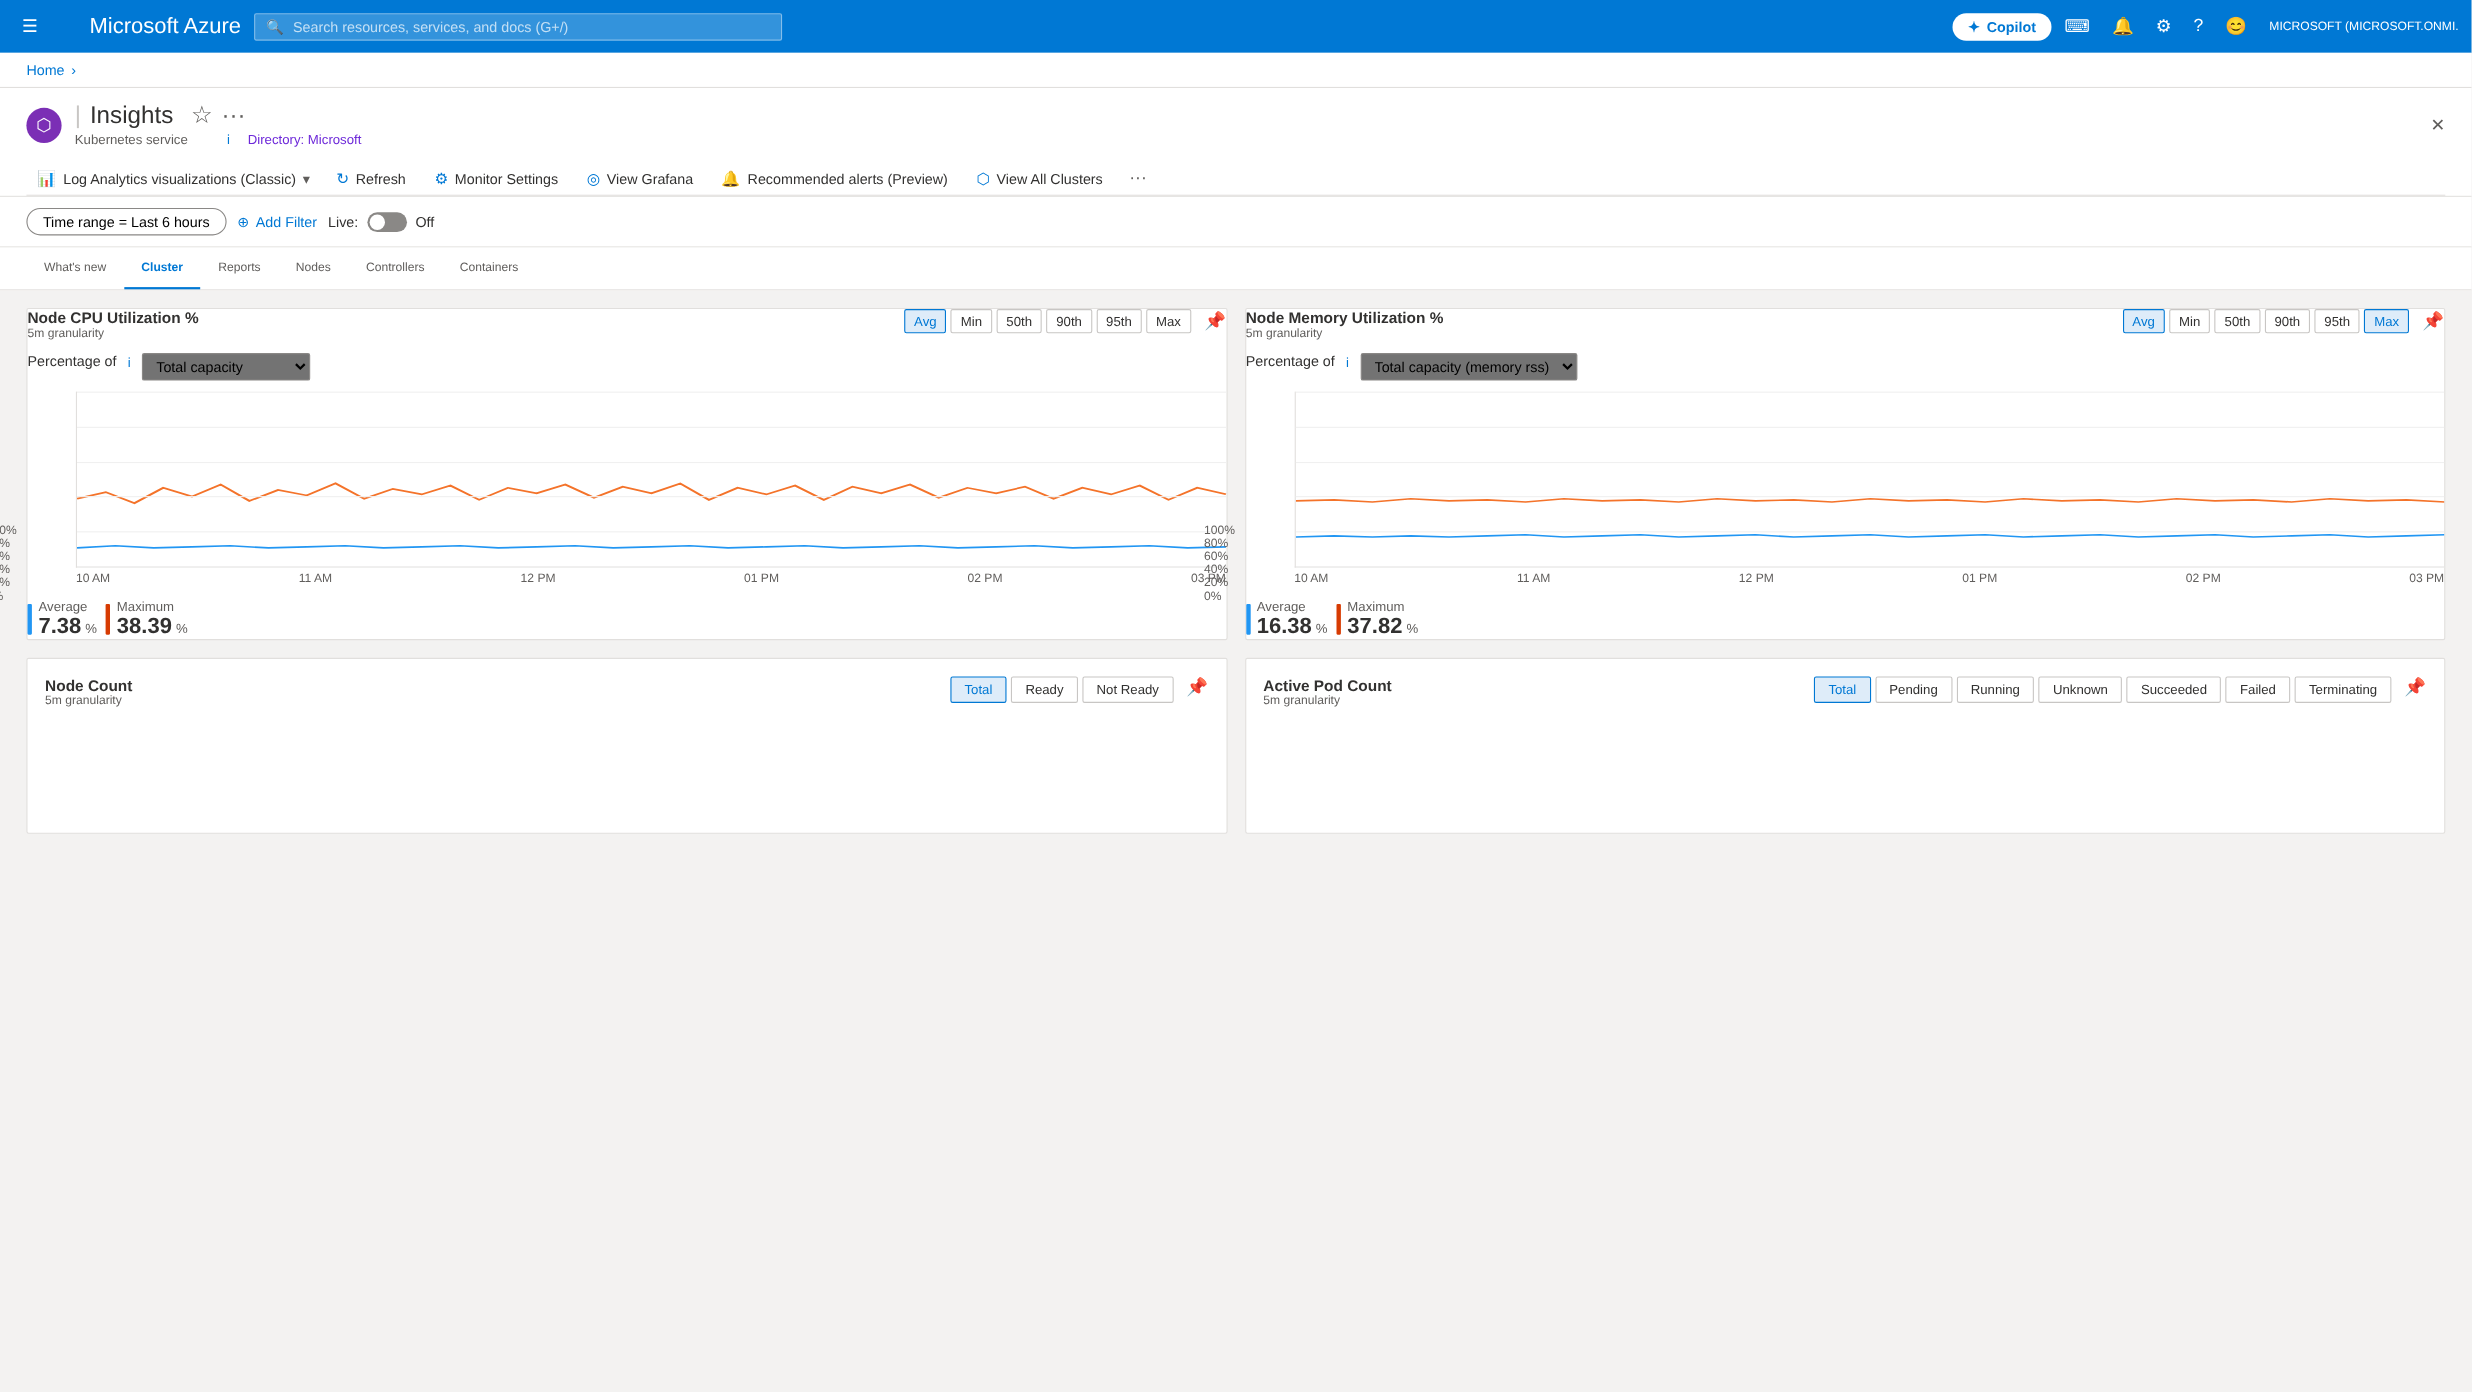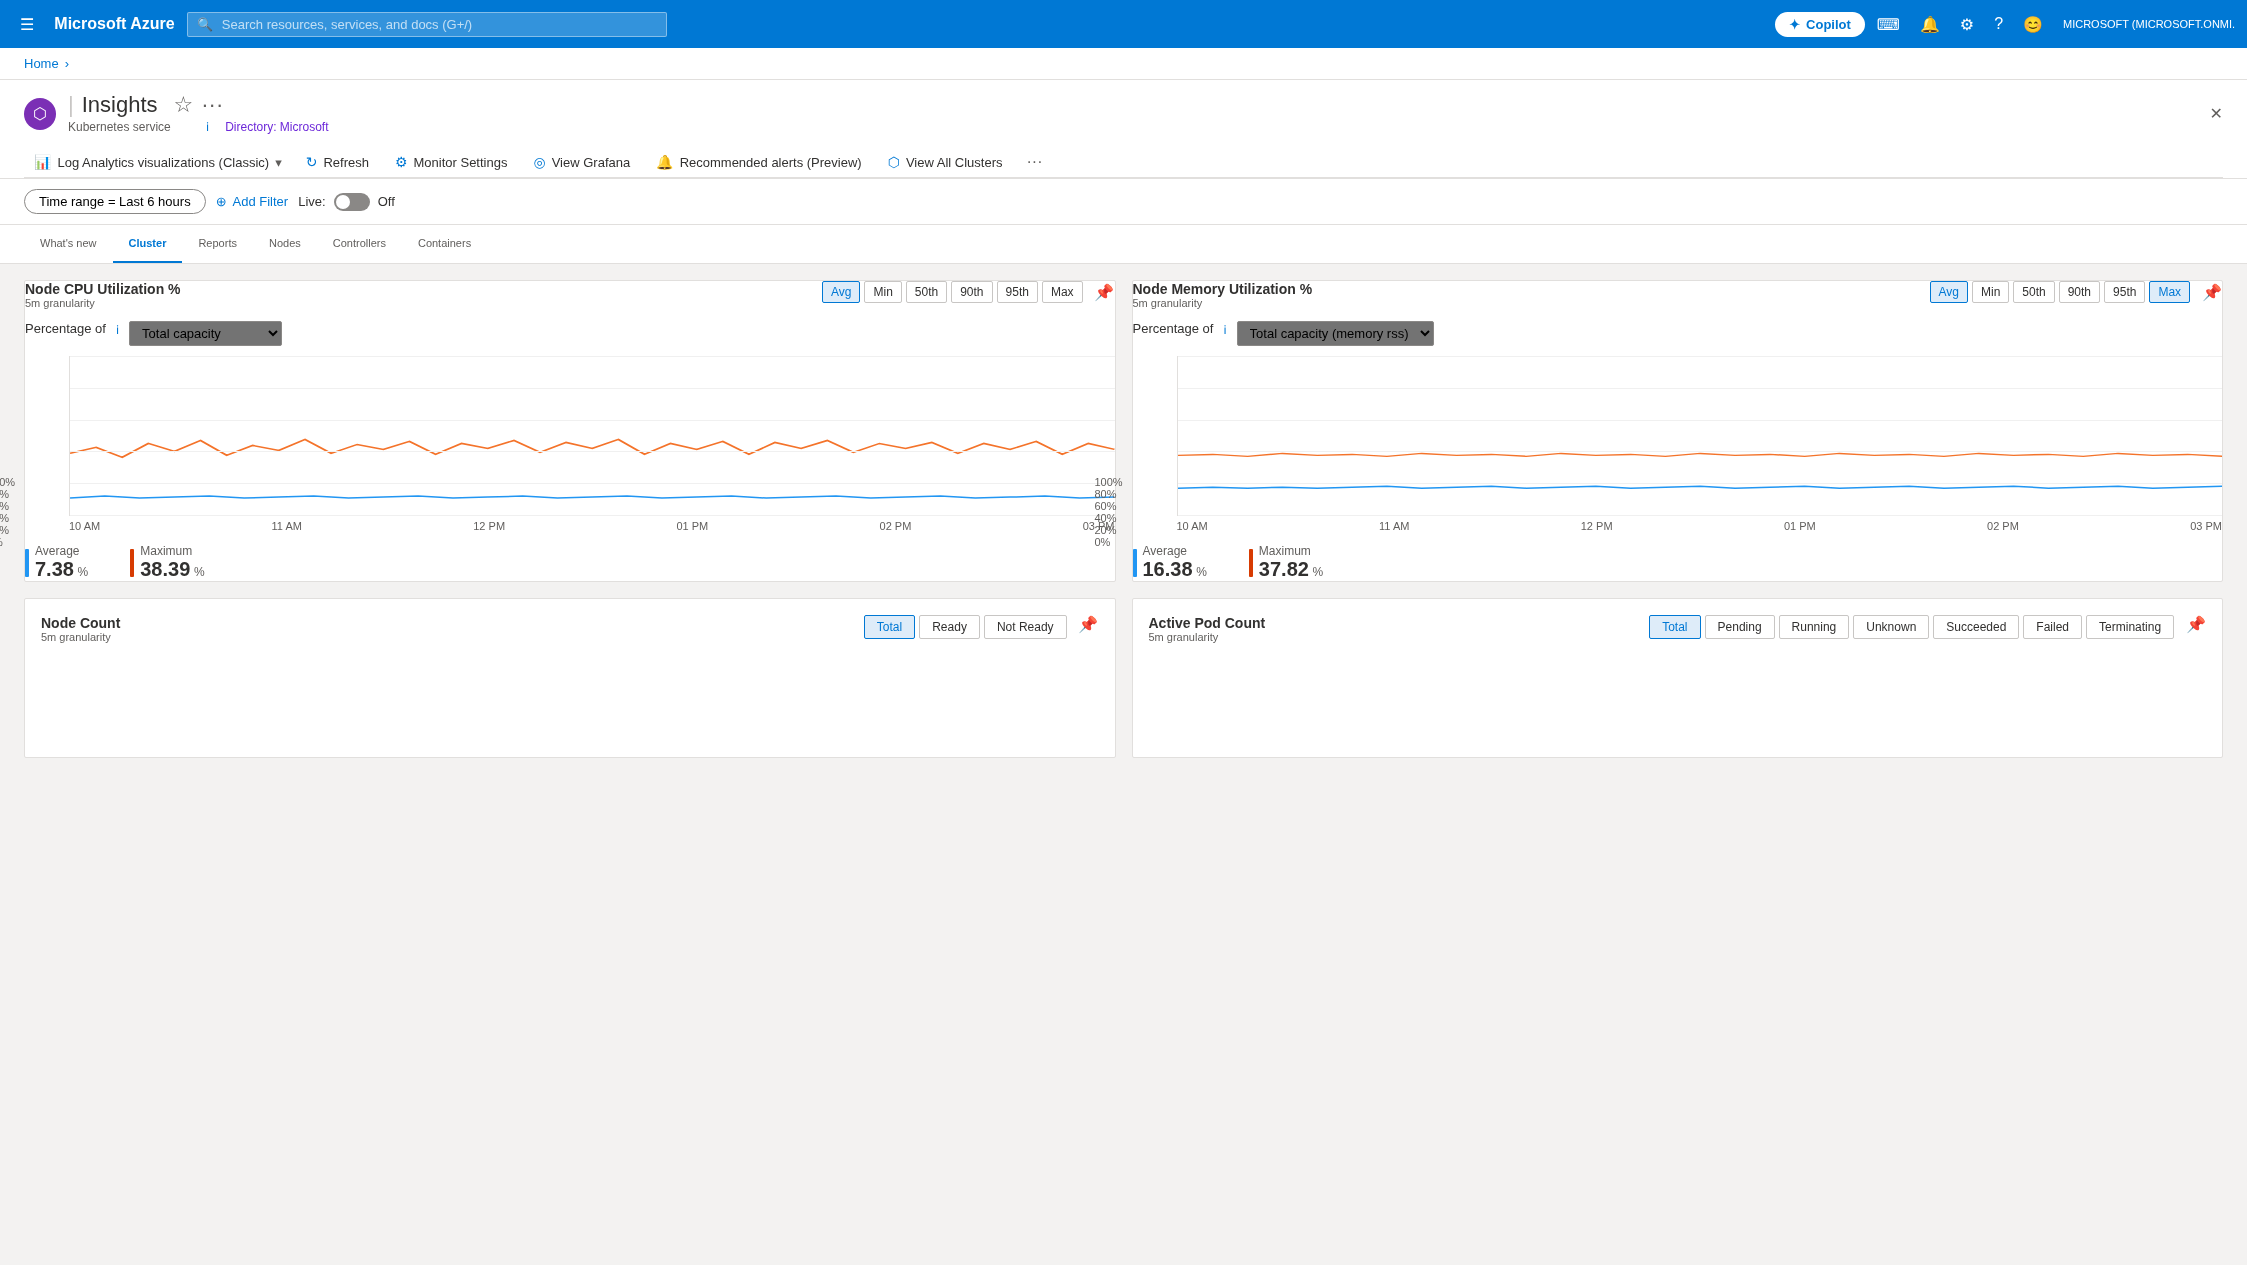--- a/index.html
+++ b/index.html
@@ -9,21 +9,21 @@
     .top-nav {
       background: #0078d4;
       height: 48px;
       display: flex;
       align-items: center;
       padding: 0 12px;
       gap: 12px;
       color: white;
     }
     .top-nav-hamburger { cursor: pointer; font-size: 16px; padding: 4px 8px; }
-    .top-nav-logo { font-size: 16px; font-weight: 700; white-space: nowrap; }
+    .top-nav-logo { font-size: 20px; font-weight: 400; white-space: nowrap; margin-left: 27px; }
     .top-nav-search {
       flex: 1;
       max-width: 480px;
       background: rgba(255,255,255,0.2);
       border: 1px solid rgba(255,255,255,0.4);
       border-radius: 2px;
       display: flex;
       align-items: center;
       padding: 4px 10px;
       gap: 8px;
@@ -285,21 +285,21 @@
       display: flex;
       justify-content: space-between;
       font-size: 11px;
       color: #605e5c;
       margin-top: 4px;
       padding-left: 0;
     }
 
     .chart-legend {
       display: flex;
-      gap: 42px;
+      gap: 8px;
       margin-top: 12px;
     }
     .legend-item { display: flex; align-items: center; gap: 6px; }
     .legend-bar { width: 4px; height: 28px; border-radius: 1px; }
     .legend-label { font-size: 12px; color: #605e5c; }
     .legend-value { font-size: 20px; font-weight: 600; color: #323130; }
     .legend-unit { font-size: 12px; color: #605e5c; }
 
     
     .bottom-row { display: flex; gap: 16px; }

